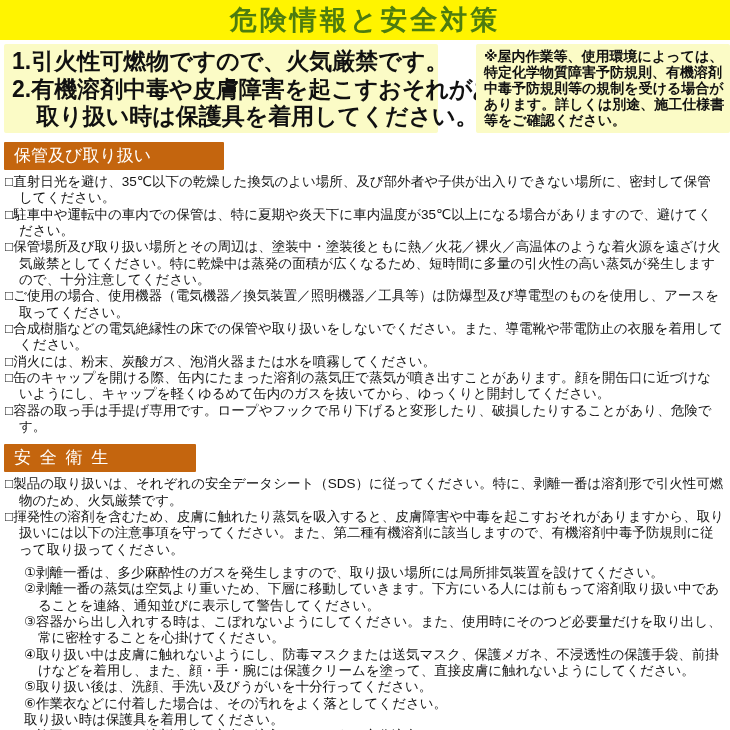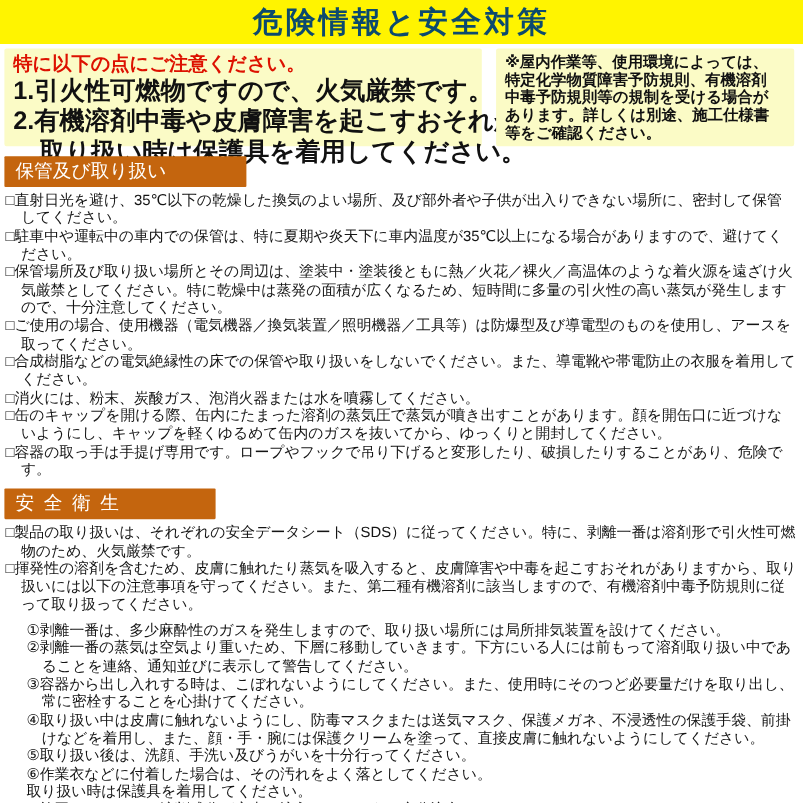--- a/index.html
+++ b/index.html
@@ -10,21 +10,21 @@
     font-family: "Liberation Sans", "DejaVu Sans", sans-serif;
     color: #1a1a1a;
     overflow: hidden;
   }
   .titlebar {
     width: 730px; height: 40px;
     background: #fff400;
     display: flex; align-items: center; justify-content: center;
   }
   .titlebar .ttl {
-    color: #0c4a6e;
+    color: #4d7c0f;
     font-size: 27px; font-weight: bold; letter-spacing: 3px;
     line-height: 1;
   }
   .notice-row {
     display: flex;
     margin: 4px 8px 0 4px;
     gap: 13px;
     height: 89px;
   }
   .caution-box {
@@ -39,20 +39,21 @@
   .caution-line {
     color: #111; font-weight: bold; font-size: 23px; line-height: 1.2;
     white-space: nowrap;
   }
   .caution-line.cont { margin-left: 1.05em; text-align: center; }
   .side-note-box {
     flex: 1; height: 89px;
     background: #fbfbc6;
     border-radius: 2px;
     padding: 5px 6px 4px 8px;
+    margin-left: 25px;
   }
   .side-note-line {
     color: #111; font-weight: bold; font-size: 14px; line-height: 1.14;
     white-space: nowrap;
   }
   .sec-head {
     display: inline-block;
     background: #c4650e;
     color: #ffffff;
     font-weight: normal;
@@ -84,21 +85,20 @@
 </style>
 </head>
 <body>
 
 <div class="titlebar">
   <span class="ttl">危険情報と安全対策</span>
 </div>
 
 <div class="notice-row">
   <div class="caution-box">
-    <div class="caution-heading">特に以下の点にご注意ください。</div>
     <div class="caution-line">1.引火性可燃物ですので、火気厳禁です。</div>
     <div class="caution-line">2.有機溶剤中毒や皮膚障害を起こすおそれがあるため、</div>
     <div class="caution-line cont">取り扱い時は保護具を着用してください。</div>
   </div>
   <div class="side-note-box">
       <div class="side-note-line">※屋内作業等、使用環境によっては、</div>
       <div class="side-note-line">特定化学物質障害予防規則、有機溶剤</div>
       <div class="side-note-line">中毒予防規則等の規制を受ける場合が</div>
       <div class="side-note-line">あります。詳しくは別途、施工仕様書</div>
       <div class="side-note-line">等をご確認ください。</div>

